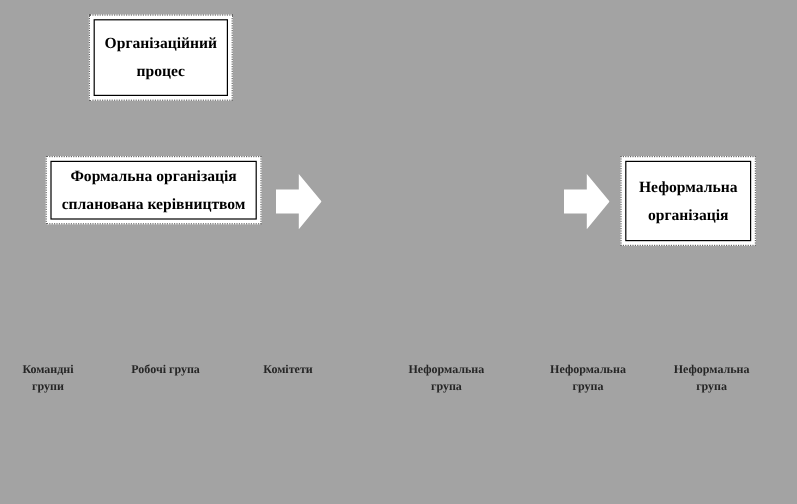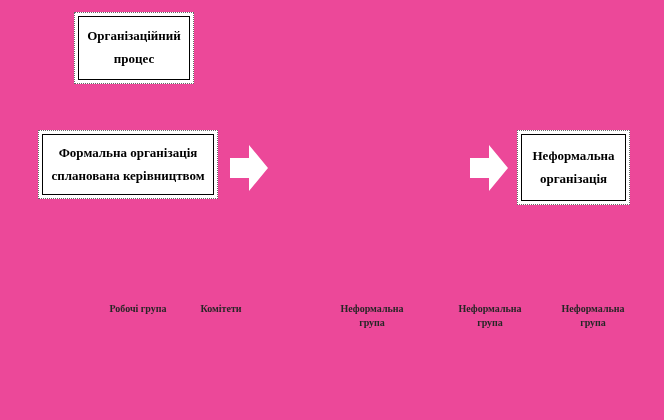--- a/index.html
+++ b/index.html
@@ -1,19 +1,19 @@
 <!DOCTYPE html>
 <html><head>
 <meta charset="utf-8">
 <style>
   html,body{margin:0;padding:0;background:#000;}
   .canvas{
     position:relative;
     width:664px;height:420px;
-    background:#ec4899;
+    background:#a3a3a3;
     overflow:hidden;
     font-family:"Liberation Serif", serif;
   }
   
   .box{
     position:absolute;
     background:#ffffff;
     border:1px dotted #666666;
     box-sizing:border-box;
   }
@@ -25,42 +25,42 @@
     align-items:center;
     justify-content:center;
     text-align:center;
     font-weight:bold;
     font-size:13px;
     line-height:1.75;
     color:#000000;
     padding:0 6px;
   }
   .box-process   {left:74px;  top:12px;  width:120px; height:72px;}
-  .box-formal    {left:38px;  top:130px; width:180px; height:69px;}
+  .box-formal    {left:38px;  top:130px; width:180px; height:57px;}
   .box-spont     {left:278px; top:130px; width:180px; height:75px;}
   .box-informal  {left:517px; top:130px; width:113px; height:75px;}
 
   .arrow{position:absolute; width:38px; height:46px;}
   .arrow-1{left:230px; top:145px;}
   .arrow-2{left:470px; top:145px;}
   .arrow svg{display:block;}
 
   
   .glabel{
     position:absolute;
     top:302px;
     text-align:center;
     font-weight:bold;
     font-size:10px;
     line-height:14px;
     color:#262626;
   }
   .glabel-1{left:10px;  width:60px;}
   .glabel-2{left:108px; width:60px;}
-  .glabel-3{left:181px; width:80px;}
+  .glabel-3{left:200px; width:80px;}
   .glabel-4{left:336px; width:72px;}
   .glabel-5{left:454px; width:72px;}
   .glabel-6{left:557px; width:72px;}
 </style>
 </head>
 <body>
 
 <div class="canvas">
 
   <div class="box box-process">
@@ -81,19 +81,20 @@
   <div class="arrow arrow-2">
     <svg width="38" height="46" viewBox="0 0 38 46" xmlns="http://www.w3.org/2000/svg">
       <polygon points="0,13 19,13 19,0 38,23 19,46 19,33 0,33" fill="#ffffff"></polygon>
     </svg>
   </div>
 
   <div class="box box-informal">
     <div class="box-inner">Неформальна організація</div>
   </div>
 
+  <div class="glabel glabel-1">Командні групи</div>
   <div class="glabel glabel-2">Робочі група</div>
   <div class="glabel glabel-3">Комітети</div>
   <div class="glabel glabel-4">Неформальна група</div>
   <div class="glabel glabel-5">Неформальна група</div>
   <div class="glabel glabel-6">Неформальна група</div>
 
 </div>
 
 </body></html>

